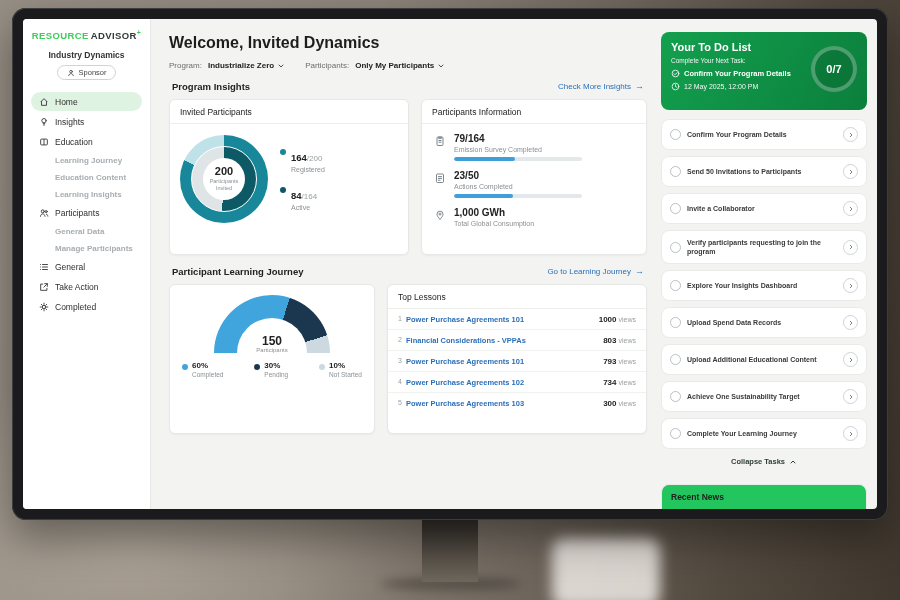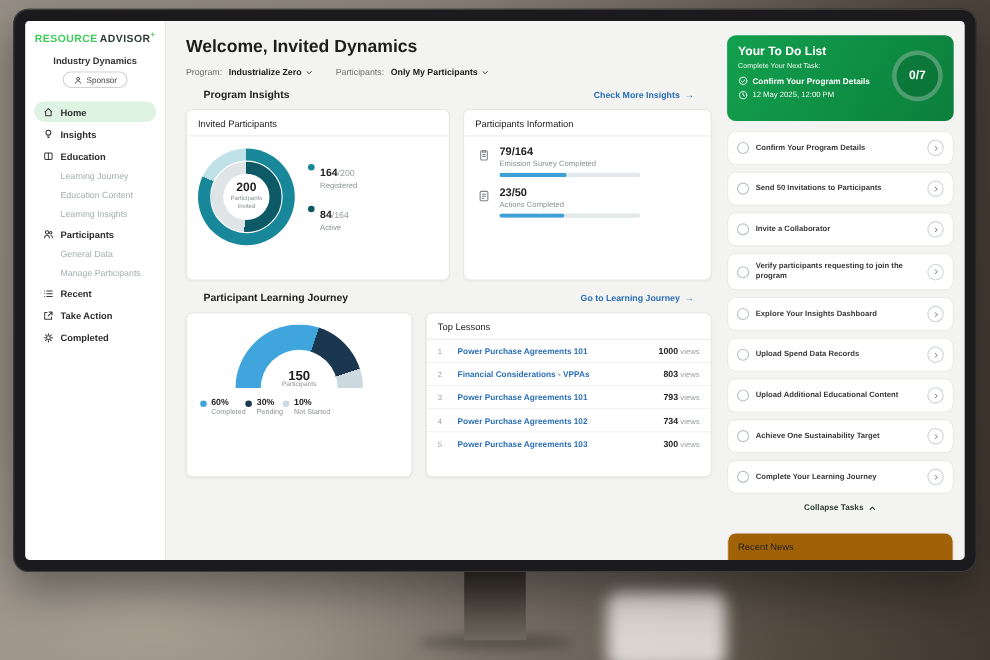--- a/index.html
+++ b/index.html
@@ -27,36 +27,36 @@
     box-sizing:border-box;padding:10px 8px;display:flex;flex-direction:column;}
   .logo{font-size:9.5px;font-weight:bold;letter-spacing:.4px;text-align:center;white-space:nowrap}
   .logo-green{color:var(--brand-green,#3dcd58)}
   .logo-dark{color:#2f3a36;margin-left:2px}
   .logo-plus{color:var(--brand-green,#3dcd58);font-size:7px;vertical-align:super}
   .org{font-size:8.5px;font-weight:bold;color:#333;text-align:center;margin:9px 0 5px}
   .sponsor{margin:0 auto;border:1px solid #cfd4d2;border-radius:10px;background:#fff;
     font-size:7.5px;padding:2px 9px;display:flex;gap:4px;align-items:center;color:#444;
     font-family:inherit;cursor:pointer}
   nav{margin-top:12px;display:flex;flex-direction:column;gap:1px}
-  .nav-item{display:flex;gap:6px;align-items:center;font-size:8.5px;font-weight:bold;
+  .nav-item{display:flex;gap:6px;align-items:center;font-size:8.5px;font-weight:normal;
     color:#2e2e2e;padding:4.5px 8px;border-radius:12px;cursor:pointer}
   .nav-item .ic{width:10px;height:10px;color:#3a3a3a;flex:none}
   .nav-item.active{background:var(--active-nav-bg,#dff3e2)}
-  .nav-sub{display:block;font-size:8px;font-weight:normal;color:#a7adb0;
+  .nav-sub{display:block;font-size:8px;font-weight:bold;color:#a7adb0;
     padding:3.5px 8px 3.5px 24px;cursor:pointer}
 
   
   .main{flex:1;min-width:0;box-sizing:border-box;padding:13px 12px 0 18px}
   h1{font-size:16px;margin:2px 0 9px;color:#1d1d1d}
   .filters{display:flex;align-items:center;gap:6px;font-size:8px;color:#6c6f6d;margin-bottom:11px}
   .f-value{font-weight:bold;color:#222;display:flex;align-items:center;gap:3px;cursor:pointer}
   .f-gap{width:8px}
-  .section-row{display:flex;justify-content:space-between;align-items:center;margin:2px 16px 7px}
+  .section-row{display:flex;justify-content:space-between;align-items:center;margin:2px 3px 7px}
   .section-row h2{font-size:9.5px;margin:0;color:#222}
-  .section-link{font-size:8px;color:var(--link,#2b6fb8);font-weight:bold;display:flex;
+  .section-link{font-size:8px;color:var(--link,#2b6fb8);font-weight:normal;display:flex;
     gap:4px;align-items:flex-start;cursor:pointer}
   .cards-row{display:flex;gap:12px;margin-bottom:11px;align-items:stretch}
   .card{background:#fff;border:1px solid #e6e8e5;border-radius:6px;
     box-shadow:0 1px 2px rgba(0,0,0,.04);box-sizing:border-box}
   .card-title{font-size:8.5px;font-weight:normal;color:#222;padding:7px 10px 6px;
     border-bottom:1px solid #eceeec}
 
   .card-invited{width:240px;height:156px}
   .invited-body{display:flex;align-items:center;gap:12px;padding:11px 10px}
   .donut{position:relative;width:88px;height:88px;flex:none}
@@ -86,31 +86,31 @@
   .pbar-fill{height:100%;background:var(--bar-blue,#3f9fd8);border-radius:2px}
 
   .card-edu{width:206px;height:150px}
   .gauge-wrap{padding:10px 10px 0;display:flex;justify-content:center}
   .gauge{position:relative;width:116px;height:58px;overflow:hidden}
   .gauge-arc{position:absolute;left:0;top:0;width:116px;height:116px;border-radius:50%}
   .gauge-hole{position:absolute;left:23px;top:23px;width:70px;height:70px;background:#fff;border-radius:50%}
   .gauge-center{position:absolute;left:0;right:0;bottom:0;text-align:center}
   .gc-val{font-size:12px;font-weight:bold;color:#222;line-height:1}
   .gc-label{font-size:6px;color:#8b9093}
-  .gauge-legend{display:flex;padding:9px 12px 0}
+  .gauge-legend{display:flex;justify-content:space-between;padding:9px 12px 0}
   .gl-item{display:flex;gap:4px;cursor:default}
   .gl-dot{width:6px;height:6px;border-radius:50%;margin-top:2px;flex:none}
   .gl-dot.completed{background:var(--blue,#3fa5dc)}
   .gl-dot.pending{background:var(--navy,#1b3750)}
   .gl-dot.notstarted{background:var(--gray-light,#ccd9e0)}
   .gl-val{font-size:8px;font-weight:bold;color:#222;line-height:1.1}
   .gl-label{font-size:6.5px;color:#8b9093}
 
   .card-lessons{flex:1;height:150px;overflow:hidden}
-  .lesson-row{display:flex;align-items:flex-end;gap:10px;padding:5.5px 10px;border-bottom:1px solid #f0f2f0;cursor:default}
+  .lesson-row{display:flex;align-items:flex-start;gap:0;padding:5.5px 10px;border-bottom:1px solid #f0f2f0;cursor:default}
   .lesson-row:last-child{border-bottom:none}
   .lesson-rank{font-size:7px;color:#9aa0a3;width:8px;flex:none}
   .lesson-title{font-size:7.5px;color:var(--link,#2b6fb8);font-weight:bold;flex:1;cursor:pointer}
   .lesson-views{font-size:8px;font-weight:bold;color:#222;white-space:nowrap}
   .lesson-views-suffix{font-size:7px;color:#9aa0a3;font-weight:normal;margin-left:2px}
 
   
   .todo-panel{width:218px;flex:none;box-sizing:border-box;padding:13px 10px 0 2px;
     display:flex;flex-direction:column}
   .todo-hero{background:linear-gradient(120deg,var(--todo-green,#13a04e),var(--todo-green-dark,#0b7f3c));
@@ -128,22 +128,22 @@
   .task-row{background:#fff;border:1px solid #e9ebe8;border-radius:8px;display:flex;
     align-items:center;gap:6px;padding:7px 8px;margin-bottom:6px;cursor:pointer}
   .task-check{width:9px;height:9px;border:1px solid #b9c0c3;border-radius:50%;flex:none;cursor:pointer}
   .task-label{flex:1;font-size:7px;font-weight:bold;color:#3a3a3a;line-height:1.3}
   .task-chevron{width:13px;height:13px;border:1px solid #cfd4d6;border-radius:50%;flex:none;
     display:flex;align-items:center;justify-content:center;color:#555;cursor:pointer}
   .task-chevron svg{width:6px;height:6px}
   .collapse-link{display:flex;justify-content:center;align-items:center;gap:4px;font-size:7.5px;
     font-weight:bold;color:#2f3e39;margin:2px 0 8px;cursor:pointer}
   .collapse-link .ic{width:8px;height:8px}
-  .recent-news{background:#a16207;border:1px solid #e9ebe8;border-bottom:none;
-    border-radius:8px 8px 0 0;padding:7px 9px;font-size:8.5px;font-weight:normal;color:#222;margin-top:auto}
+  .recent-news{background:#22c55e;border:1px solid #e9ebe8;border-bottom:none;
+    border-radius:8px 8px 0 0;padding:7px 9px;font-size:8.5px;font-weight:bold;color:#222;margin-top:auto}
 
   .ic svg,.hero-ic svg,.pinfo-icon svg{display:block;width:100%;height:100%}
   .chev{width:8px;height:8px;color:#333;flex:none}
   .chev svg{display:block;width:100%;height:100%}
   .arrow-glyph{font-size:9px;line-height:1}
 </style>
 </head>
 <body>
 
 <div>
@@ -210,21 +210,21 @@
             <span>Participants</span>
           </div>
           <span class="nav-sub">General Data</span>
           <span class="nav-sub">Manage Participants</span>
           <div class="nav-item">
             <span class="ic">
                 <svg viewBox="0 0 12 12" fill="none" stroke="currentColor" stroke-width="1.1" stroke-linecap="round">
                   <path d="M4.2 3h6M4.2 6h6M4.2 9h6M1.8 3h.01M1.8 6h.01M1.8 9h.01"></path>
                 </svg>
               </span>
-            <span>Recent</span>
+            <span>General</span>
           </div>
           <div class="nav-item">
             <span class="ic">
                 <svg viewBox="0 0 12 12" fill="none" stroke="currentColor" stroke-width="1.1" stroke-linecap="round" stroke-linejoin="round">
                   <path d="M4.5 2.5H2V10h7.5V7.5"></path>
                   <path d="M6.8 2h3.2v3.2M10 2L5.8 6.2"></path>
                 </svg>
               </span>
             <span>Take Action</span>
           </div>
@@ -331,20 +331,32 @@
                     </svg>
                   </span>
                 <div>
                   <div class="pinfo-val">23/50</div>
                   <div class="pinfo-label">Actions Completed</div>
                   <div class="pbar">
                       <div class="pbar-fill" style="width: 46%;"></div>
                     </div>
                 </div>
               </div>
+              <div class="pinfo-row">
+                <span class="pinfo-icon">
+                    <svg viewBox="0 0 12 12" fill="none" stroke="currentColor" stroke-width="1" stroke-linejoin="round">
+                      <path d="M6 10.5C8 8.1 9 6.5 9 5.2A3 3 0 0 0 3 5.2C3 6.5 4 8.1 6 10.5z"></path>
+                      <circle cx="6" cy="5.1" r="1"></circle>
+                    </svg>
+                  </span>
+                <div>
+                  <div class="pinfo-val">1,000 GWh</div>
+                  <div class="pinfo-label">Total Global Consumption</div>
+                </div>
+              </div>
             </div>
           </div>
         </div>
 
         <div class="section-row">
           <h2>Participant Learning Journey</h2>
           <span class="section-link">
             <span>Go to Learning Journey</span>
             <span class="arrow-glyph">→</span>
           </span>

